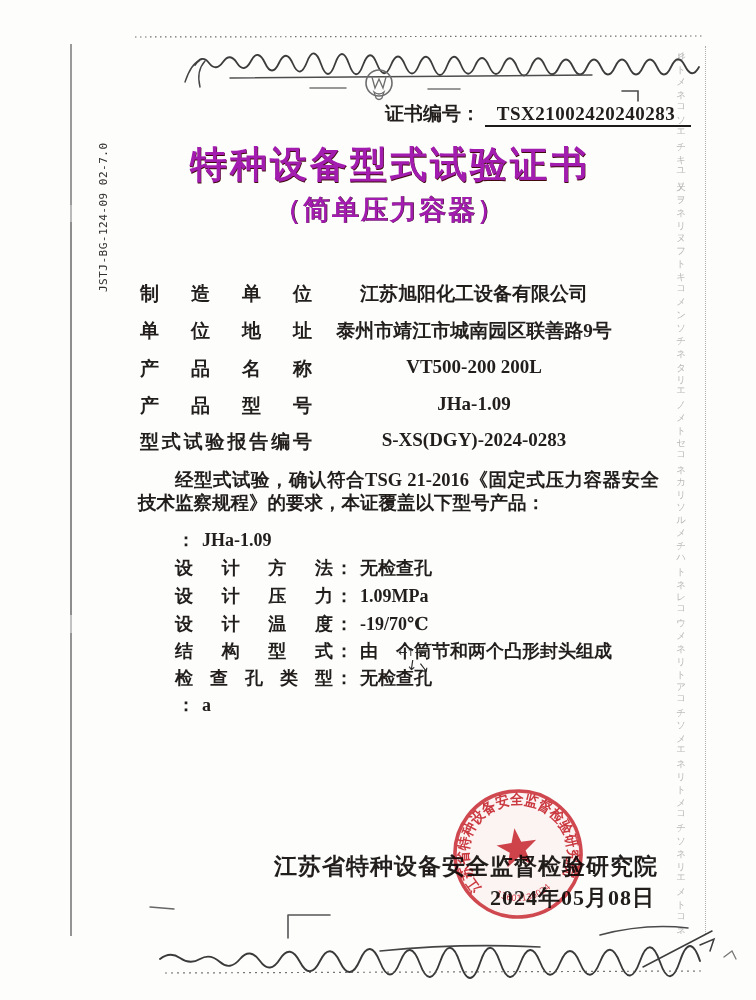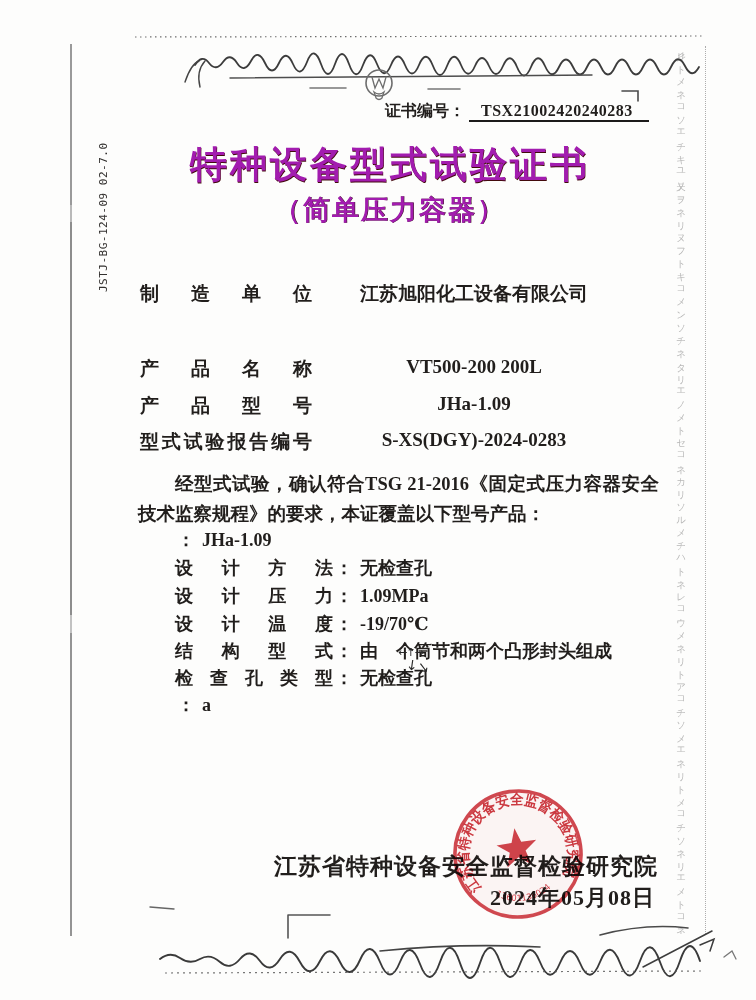--- a/index.html
+++ b/index.html
@@ -16,37 +16,37 @@
   .right-line{left:705px;top:46px;width:0;height:888px;border-left:1.5px dotted #9a9a9a;opacity:.8;}
   .ghost-col{left:662px;top:42px;height:892px;width:26px;
     writing-mode:vertical-rl;text-orientation:upright;
     font-family:"DejaVu Sans",sans-serif;font-size:9.5px;line-height:13px;
     letter-spacing:2px;color:#7d7d7d;opacity:.55;filter:blur(.4px);
     overflow:hidden;white-space:nowrap;}
   .doc-code{left:97px;top:292px;width:184px;transform:rotate(-90deg);transform-origin:0 0;
     font-family:"DejaVu Sans Mono","Liberation Mono",monospace;
     font-size:11px;letter-spacing:.5px;color:#33312f;white-space:nowrap;}
   
-  .cert-line{left:385px;top:101px;font-size:16px;font-weight:700;white-space:nowrap;}
+  .cert-line{left:385px;top:101px;font-size:19px;font-weight:700;white-space:nowrap;}
   .cert-value{border-bottom:2px solid #1c1b1a;padding:0 16px 1px 12px;
     font-family:"Liberation Serif","DejaVu Serif",serif;letter-spacing:.5px;}
   .title{left:75px;top:140px;width:630px;text-align:center;
     font-size:37px;font-weight:700;letter-spacing:3px;color:#a21caf;
     text-shadow:.6px .6px 0 #430a0c;}
   .subtitle{left:75px;top:192px;width:630px;text-align:center;
     font-size:27px;font-weight:700;letter-spacing:2px;color:#a21caf;
     text-shadow:.4px .4px 0 #2c0d0e;}
   
   .frow{left:0;width:676px;height:30px;font-size:19px;font-weight:700;}
   .flabel{position:absolute;left:140px;width:172px;display:inline-block;
     text-align:justify;text-align-last:justify;}
   .fvalue{position:absolute;left:328px;width:292px;text-align:center;white-space:nowrap;}
   
   .statement{left:138px;top:469px;width:521px;font-size:18.5px;font-weight:700;
-    line-height:30px;text-indent:2em;text-align:justify;}
+    line-height:23px;text-indent:2em;text-align:justify;}
   
   .drow{left:175px;display:flex;align-items:baseline;font-size:18px;font-weight:700;white-space:nowrap;}
   .dlabel{width:158px;display:inline-block;text-align:justify;text-align-last:justify;}
   .dcolon{margin:0 7px 0 2px;}
   .dvalue{white-space:pre-wrap;}
   
   .cursor-marks-top{left:398px;top:646px;font-family:"DejaVu Sans",sans-serif;
     font-size:11px;letter-spacing:-1px;color:#2a2a2a;}
   .cursor-marks-bottom{left:406px;top:658px;font-family:"DejaVu Sans",sans-serif;
     font-size:14px;color:#2a2a2a;transform:rotate(8deg);}
@@ -87,20 +87,24 @@
     <span>证书编号：</span>
     <span class="cert-value">TSX21002420240283</span>
   </div>
 
   <div class="abs title">特种设备型式试验证书</div>
   <div class="abs subtitle">（简单压力容器）</div>
 
   <div class="abs frow" style="top:281px">
     <span class="flabel">制造单位</span>
     <span class="fvalue">江苏旭阳化工设备有限公司</span>
+  </div>
+  <div class="abs frow" style="top:318px">
+    <span class="flabel">单位地址</span>
+    <span class="fvalue">泰州市靖江市城南园区联善路9号</span>
   </div>
   <div class="abs frow" style="top:356px">
     <span class="flabel">产品名称</span>
     <span class="fvalue">VT500-200 200L</span>
   </div>
   <div class="abs frow" style="top:393px">
     <span class="flabel">产品型号</span>
     <span class="fvalue">JHa-1.09</span>
   </div>
   <div class="abs frow" style="top:429px">

